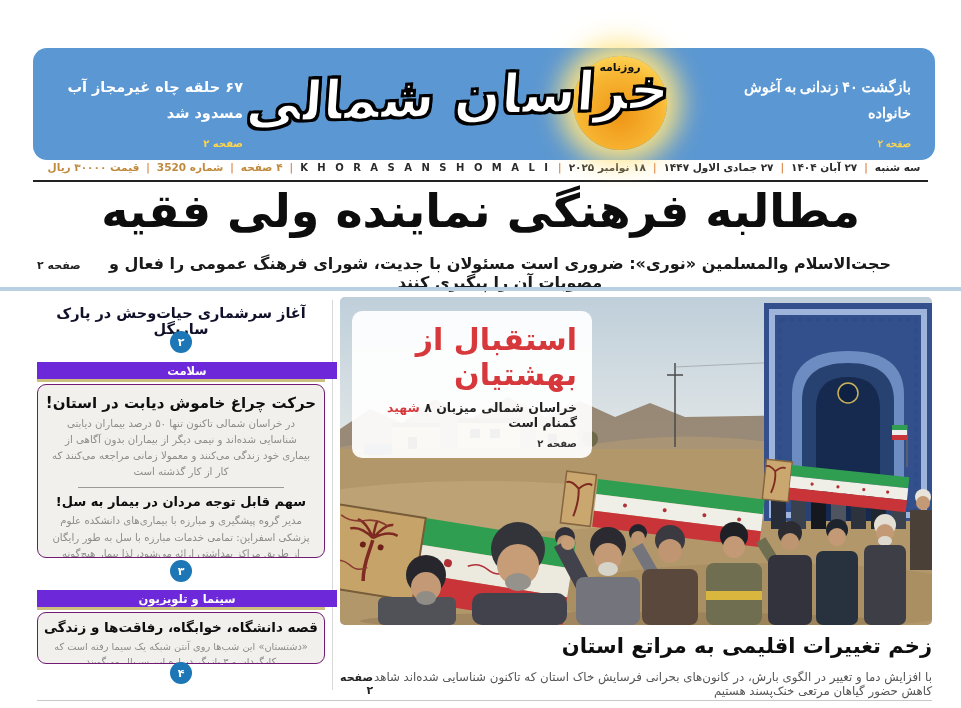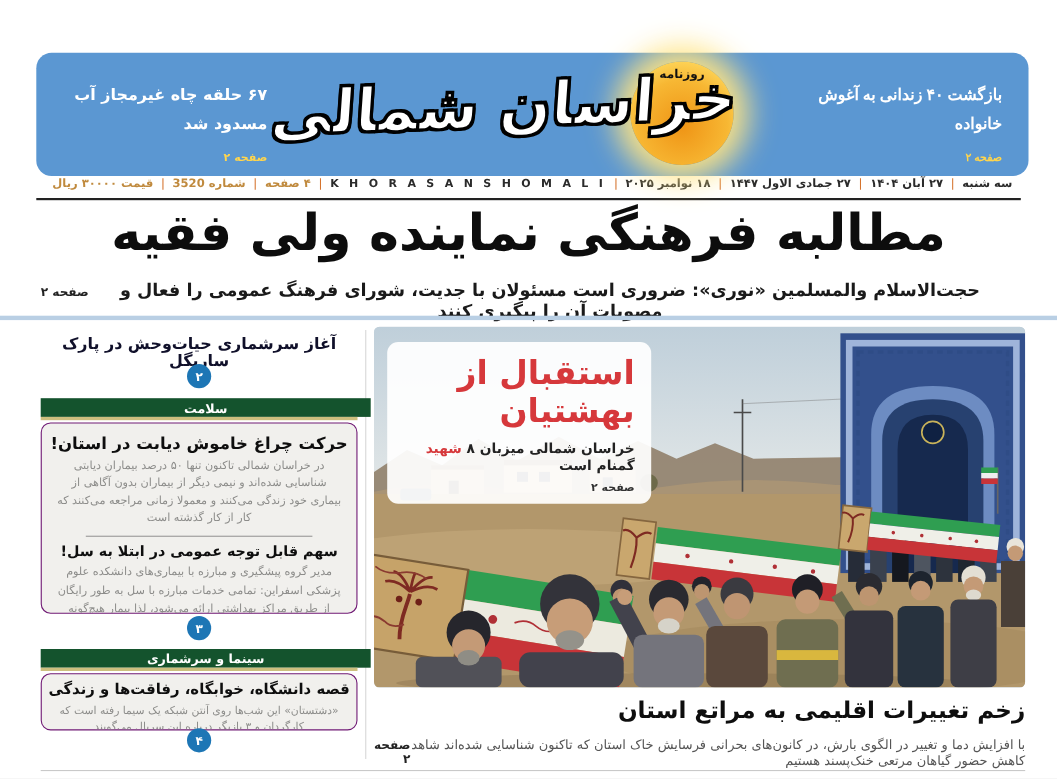--- a/index.html
+++ b/index.html
@@ -37,21 +37,21 @@
   .lead-sub  { top:254px; left:100px; width:800px; text-align:center; font-size:16px; font-weight:bold; color:#1a1a1a; }
   .lead-pg   { top:259px; left:37px; font-size:11px; font-weight:bold; color:#222; }
   .rule-blue { top:287px; left:0; width:961px; height:4px; background:#b9cfe4; }
 
   
   .v-divider { left:332px; top:300px; width:1px; height:390px; background:#d7d7d7; }
   .sb-title1 { top:305px; left:37px; width:288px; text-align:center; font-size:14.5px; font-weight:900; color:#10102a; }
   .badge { left:170px; width:22px; height:22px; border-radius:50%; background:#1d76b5; color:#fff;
            font-size:11px; font-weight:bold; display:flex; align-items:center; justify-content:center; }
   .badge2 { top:331px; } .badge3 { top:560px; } .badge4 { top:662px; }
-  .secbar { left:37px; width:300px; height:17px; background:#14532d; color:#fff; font-size:11.5px; font-weight:bold;
+  .secbar { left:37px; width:300px; height:17px; background:#6d28d9; color:#fff; font-size:11.5px; font-weight:bold;
             display:flex; align-items:center; justify-content:center; }
   .secline { left:37px; width:288px; height:3px; background:#cdbf7e; }
   .bar-health { top:362px; } .line-health { top:379px; }
   .bar-cinema { top:590px; } .line-cinema { top:607px; }
   .card { left:37px; width:288px; background:#f1f0ed; border:1px solid #701a75; border-radius:9px; overflow:hidden; }
   .card1 { top:384px; height:174px; } .card2 { top:612px; height:52px; }
   .card .t1 { margin-top:9px; text-align:center; font-size:15px; font-weight:900; color:#0e0e0e; }
   .card .t2 { text-align:center; font-size:13px; font-weight:900; color:#0e0e0e; }
   .card .bd { margin:4px 13px 0; text-align:center; font-size:10.2px; line-height:1.58; color:#8c8c8a; }
   .card .dv { width:72%; margin:7px auto 6px; border-top:1px solid #9a9a98; }
@@ -121,26 +121,26 @@
   <div class="abs v-divider"></div>
   <div class="abs sb-title1">آغاز سرشماری حیات‌وحش در پارک ساریگل</div>
   <div class="abs badge badge2">۲</div>
 
   <div class="abs secbar bar-health">سلامت</div>
   <div class="abs secline line-health"></div>
   <div class="abs card card1">
     <div class="t1">حرکت چراغ خاموش دیابت در استان!</div>
     <div class="bd">در خراسان شمالی تاکنون تنها ۵۰ درصد بیماران دیابتی شناسایی شده‌اند و نیمی دیگر از بیماران بدون آگاهی از بیماری خود زندگی می‌کنند و معمولا زمانی مراجعه می‌کنند که کار از کار گذشته است</div>
     <div class="dv"></div>
-    <div class="t2">سهم قابل توجه عمومی در ابتلا به سل!</div>
+    <div class="t2">سهم قابل توجه مردان در بیمار به سل!</div>
     <div class="bd">مدیر گروه پیشگیری و مبارزه با بیماری‌های دانشکده علوم پزشکی اسفراین: تمامی خدمات مبارزه با سل به طور رایگان از طریق مراکز بهداشتی ارائه می‌شود، لذا بیمار هیچ‌گونه وجهی بابت ارائه این خدمات در طول درمان نمی‌پردازد</div>
   </div>
   <div class="abs badge badge3">۳</div>
 
-  <div class="abs secbar bar-cinema">سینما و سرشماری</div>
+  <div class="abs secbar bar-cinema">سینما و تلویزیون</div>
   <div class="abs secline line-cinema"></div>
   <div class="abs card card2">
     <div class="t2">قصه دانشگاه، خوابگاه، رفاقت‌ها و زندگی</div>
     <div class="bd">«دشتستان» این شب‌ها روی آنتن شبکه یک سیما رفته است که کارگردان و ۳ بازیگر درباره این سریال می‌گویند</div>
   </div>
   <div class="abs badge badge4">۴</div>
   <div class="abs bottom-rule"></div>
 
   <div class="abs photo">
     <svg viewBox="0 0 592 328" width="592" height="328">

